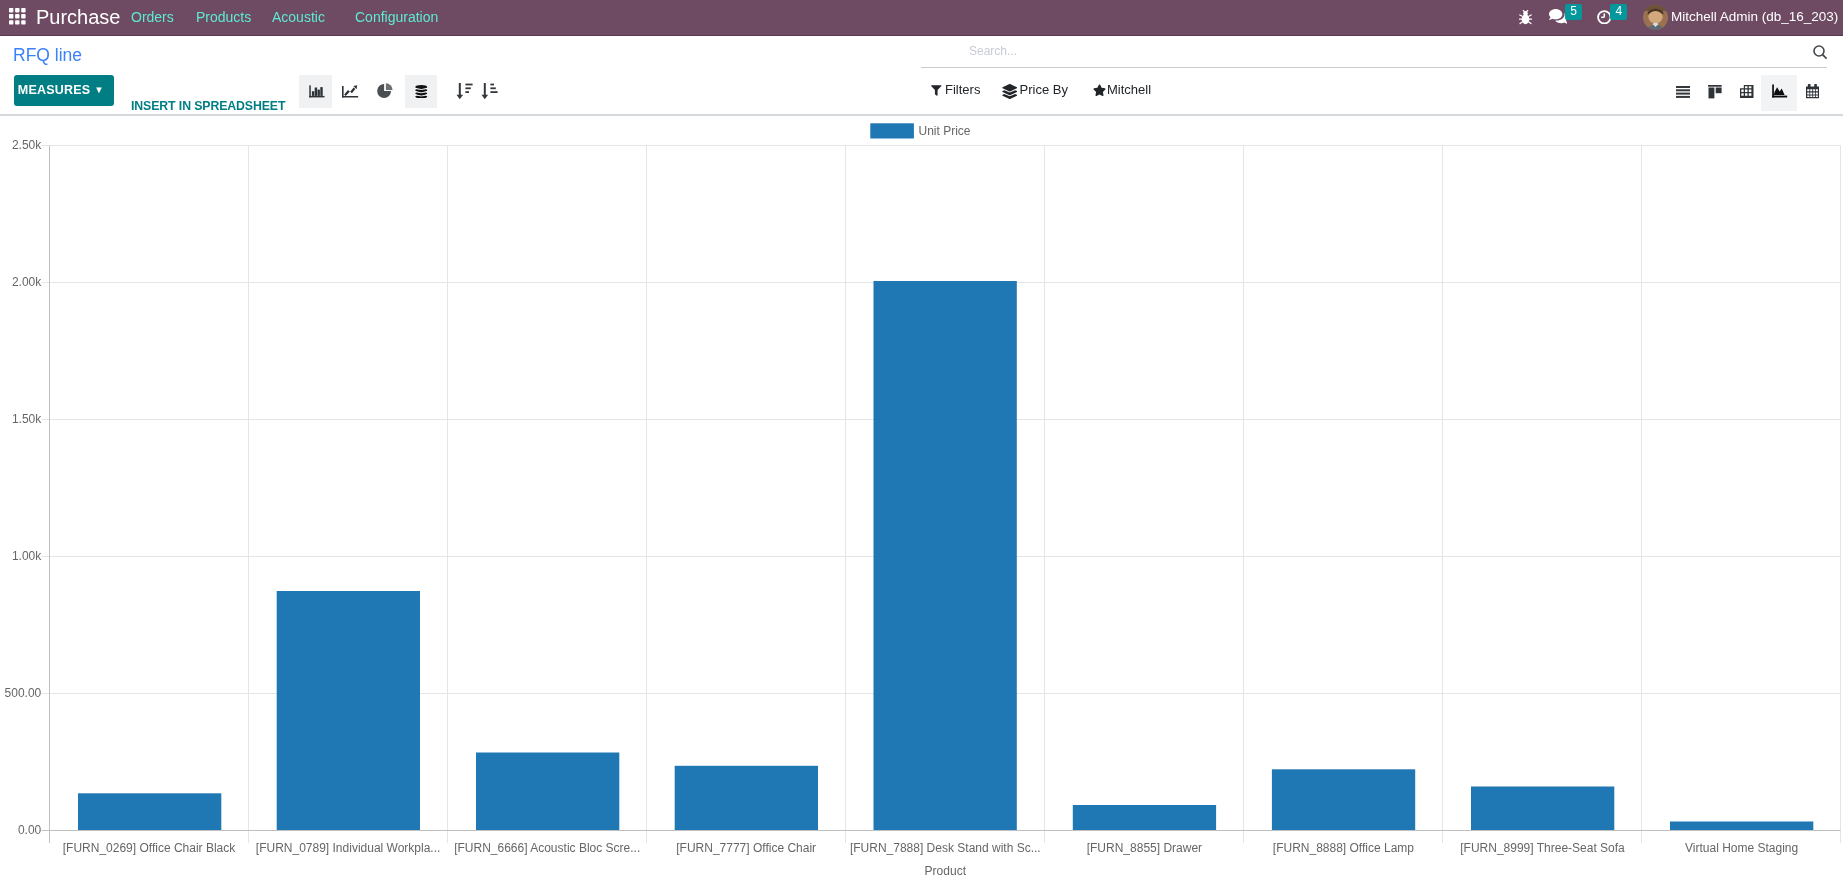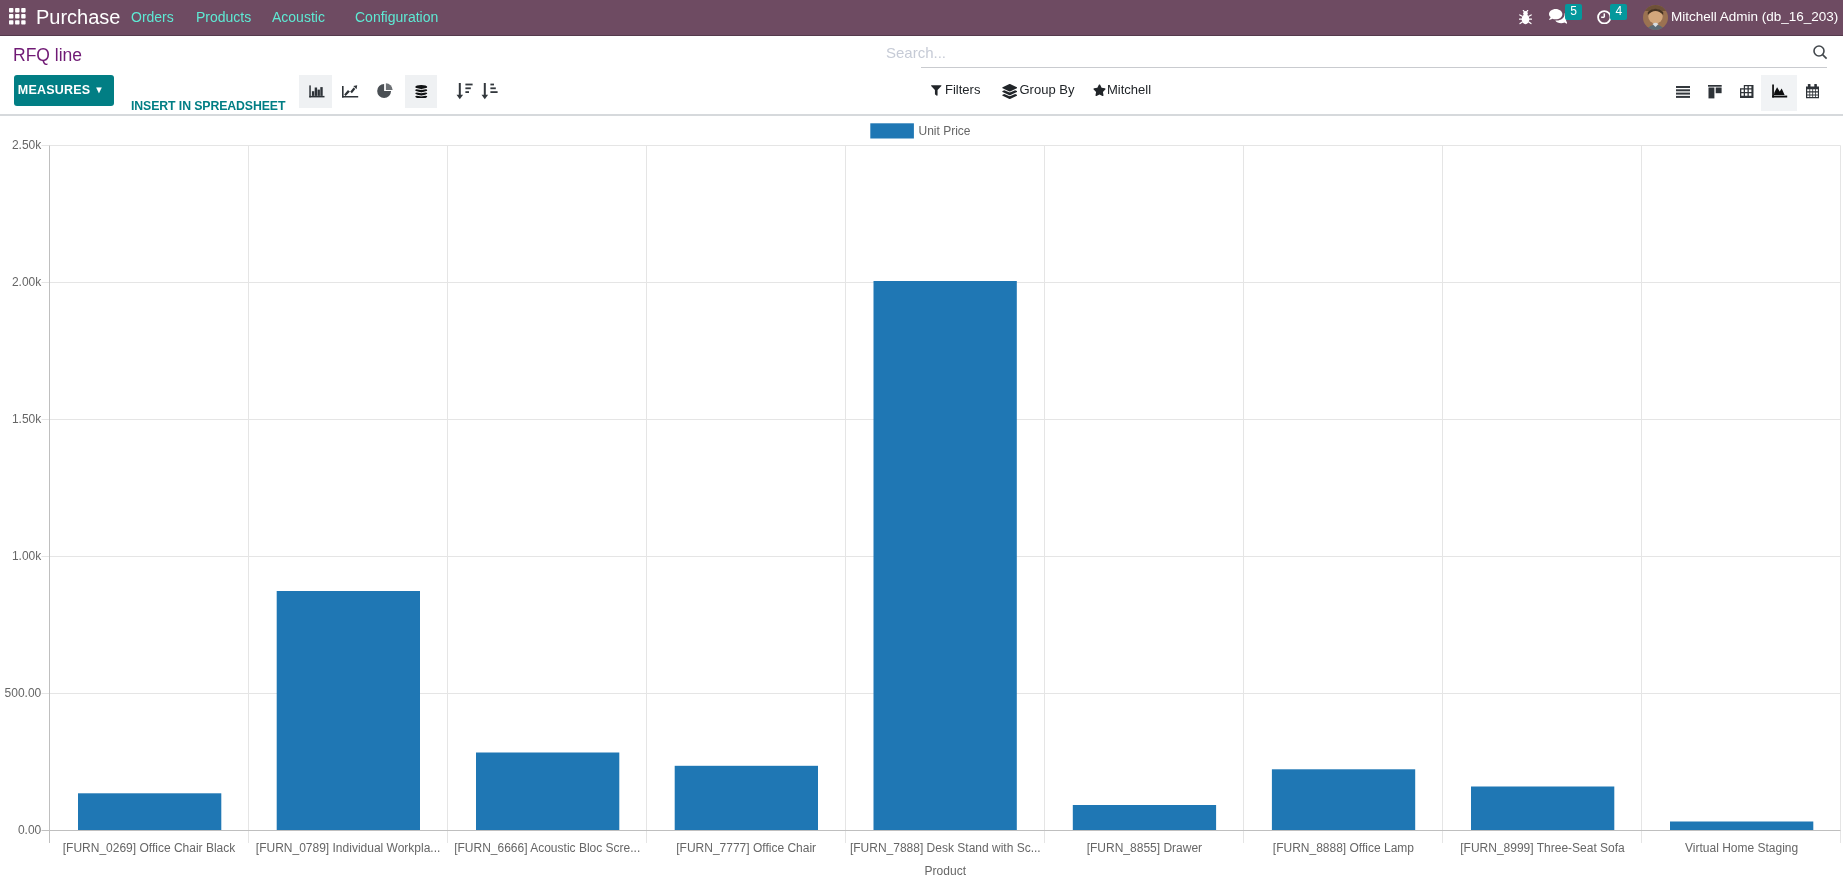--- a/index.html
+++ b/index.html
@@ -7,23 +7,23 @@
   .abs { position:absolute; }
 
   
   #nav { position:absolute; left:0; top:0; width:1843px; height:36px; background:#6e4b62; border-bottom:1px solid #543a4c; }
   #nav .brand { position:absolute; left:36px; top:0; height:35px; line-height:35px; color:#fff; font-size:20px; font-weight:500; }
   .navitem { position:absolute; top:0; height:18px; line-height:34px; color:#5eead4; font-size:14px; }
   #nav .uname { position:absolute; left:1671px; top:0; height:46px; line-height:34px; color:#fff; font-size:13.5px; white-space:nowrap; }
   .badge { position:absolute; top:4px; height:15.6px; width:17px; background:#04989c; color:#fff; font-size:12px; text-align:center; line-height:15.6px; border-radius:2px; }
 
   
-  #title { position:absolute; left:13px; top:45px; font-size:17.5px; color:#701a75; }
+  #title { position:absolute; left:13px; top:45px; font-size:17.5px; color:#3b82f6; }
   #searchline { position:absolute; left:921px; top:67px; width:906px; height:1.2px; background:#c9cbcf; }
-  #searchph { position:absolute; left:886px; top:44px; font-size:15px; color:#c6cbd6; }
+  #searchph { position:absolute; left:969px; top:44px; font-size:12px; color:#c6cbd6; }
 
   
   #measures { position:absolute; left:13.8px; top:75.2px; width:100.4px; height:30.5px; background:#017e84; border-radius:3px; color:#fff; font-size:12.5px; font-weight:bold; line-height:30.5px; text-align:left; padding-left:4px; letter-spacing:0.2px; }
   #insert { position:absolute; left:131px; top:75.2px; height:30.5px; line-height:30.5px; color:#017e84; font-size:12.3px; font-weight:bold; letter-spacing:-0.1px;margin-top:16px; }
   .iconbox { position:absolute; top:74.8px; width:33px; height:32.9px; background:#eff1f3; }
   .facet { position:absolute; top:75.2px; height:30.5px; line-height:30.5px; font-size:13px; font-weight:normal; color:#212529; }
   #divider { position:absolute; left:0; top:114px; width:1843px; height:1.5px; background:#d6d9dc; }
 </style>
 </head>
 <body>
@@ -163,21 +163,21 @@
     </g>
   </svg>
 
   <svg class="abs" style="left:931px;top:84px" width="10.5" height="13" viewBox="0 0 512 512">
     <path fill="#212529" d="M487.976 0H24.028C2.71 0-8.047 25.866 7.058 40.971L192 225.941V432c0 7.831 3.821 15.17 10.237 19.662l80 55.98C298.02 518.69 320 507.493 320 487.98V225.941L504.941 40.971C520.014 25.897 509.338 0 487.976 0z"></path>
   </svg>
   <div class="facet" style="left:945px">Filters</div>
   <svg class="abs" style="left:1001.5px;top:83.5px" width="15.5" height="15" viewBox="0 0 512 512">
     <path fill="#212529" d="M12.41 148.02l232.94 105.67c6.8 3.09 14.49 3.09 21.29 0l232.94-105.67c16.55-7.51 16.55-32.52 0-40.03L266.65 2.31a25.607 25.607 0 0 0-21.29 0L12.41 107.98c-16.55 7.51-16.55 32.53 0 40.04zm487.18 88.28l-58.09-26.33-161.64 73.27c-7.56 3.43-15.59 5.17-23.86 5.17s-16.29-1.74-23.86-5.17L70.51 209.97l-58.1 26.33c-16.55 7.5-16.55 32.5 0 40l232.94 105.59c6.8 3.08 14.49 3.08 21.29 0L499.59 276.3c16.55-7.5 16.55-32.5 0-40zm0 127.8l-57.87-26.23-161.86 73.37c-7.56 3.43-15.59 5.17-23.86 5.17s-16.29-1.74-23.86-5.17L70.29 337.87 12.41 364.1c-16.55 7.5-16.55 32.5 0 40l232.94 105.59c6.8 3.08 14.49 3.08 21.29 0L499.59 404.1c16.55-7.5 16.55-32.5 0-40z"></path>
   </svg>
-  <div class="facet" style="left:1019.5px">Group By</div>
+  <div class="facet" style="left:1019.5px">Price By</div>
   <svg class="abs" style="left:1092.5px;top:84px" width="13" height="12.5" viewBox="0 0 576 512">
     <path fill="#212529" d="M259.3 17.8L194 150.2 47.9 171.5c-26.2 3.8-36.7 36.1-17.7 54.6l105.7 103-25 145.5c-4.5 26.3 23.2 46 46.4 33.7L288 439.6l130.7 68.7c23.2 12.2 50.9-7.4 46.4-33.7l-25-145.5 105.7-103c19-18.5 8.5-50.8-17.7-54.6L382 150.2 316.7 17.8c-11.7-23.6-45.6-23.9-57.4 0z"></path>
   </svg>
   <div class="facet" style="left:1107px">Mitchell</div>
 
   <div class="iconbox" style="left:1761px;top:75px;width:36px;height:36px;background:#f1f3f5"></div>
   <svg class="abs" style="left:1675.5px;top:85.5px" width="14" height="12" viewBox="0 0 14 12">
     <g fill="#33383d">
       <rect x="0" y="0" width="14" height="2"></rect>
       <rect x="0" y="3.3" width="14" height="2"></rect>

